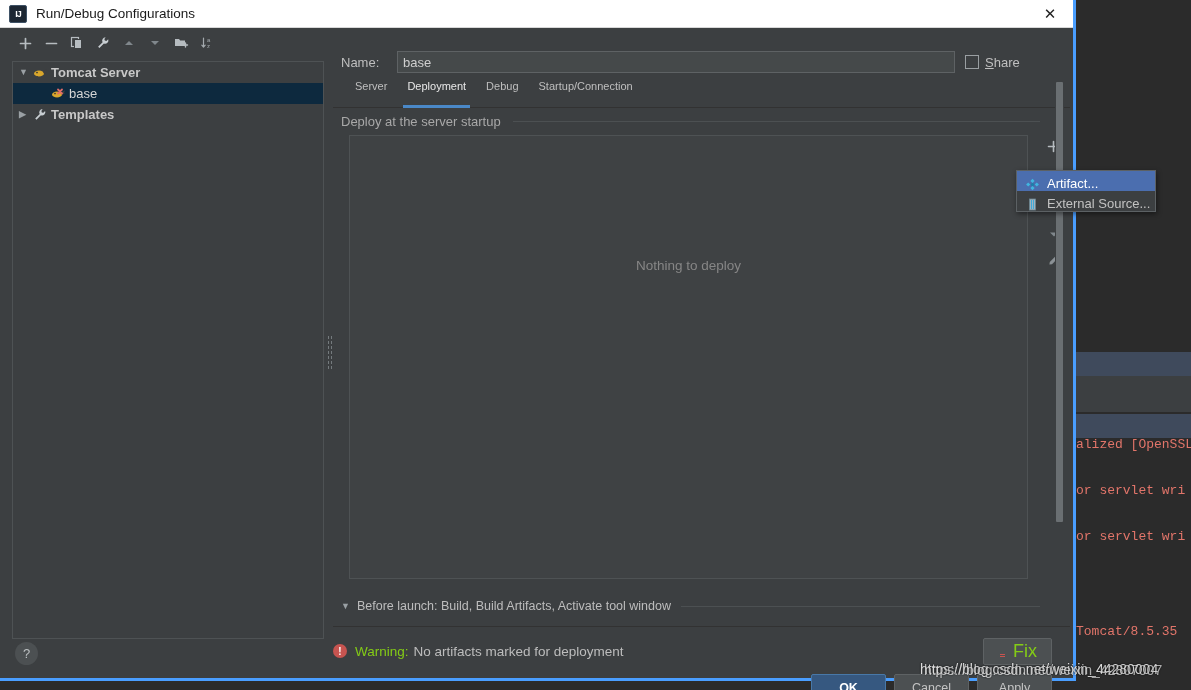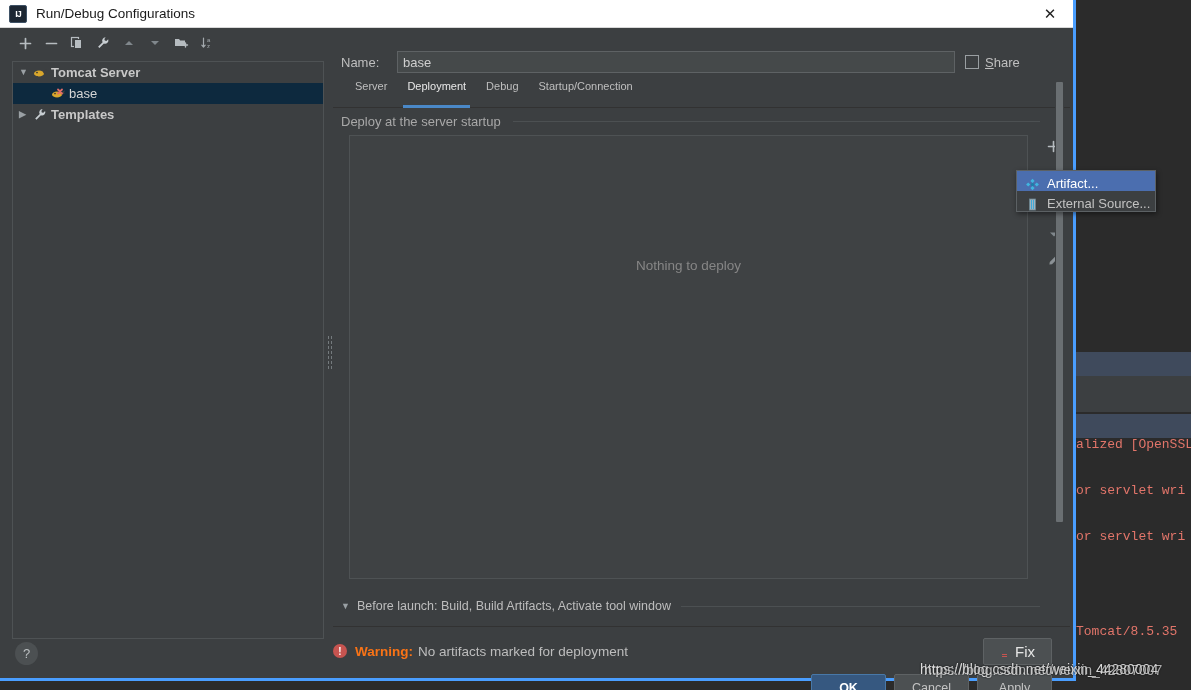--- a/index.html
+++ b/index.html
@@ -319,32 +319,32 @@
   #warn-icon {
     width: 14px; height: 14px;
     border-radius: 50%;
     background: #c75450;
     color: #fff;
     font-size: 10px; font-weight: bold;
     display: flex; align-items: center; justify-content: center;
     margin-right: 8px;
     flex: none;
   }
-  #warn-strong { font-size: 13.5px; color: #f97316; font-weight: bold; }
+  #warn-strong { font-size: 13.5px; color: #84cc16; font-weight: normal; }
   #warn-text { font-size: 13.5px; color: #bdbdbd; margin-left: 5px; }
   #fix-btn {
     margin-left: auto;
     width: 67px; height: 25px;
     background: #4c5052;
     border: 1px solid #5e6264;
     border-radius: 2px;
     display: flex; align-items: center; justify-content: center;
     gap: 6px;
-    font-size: 15px;
-    color: #e5e5e5;
+    font-size: 18px;
+    color: #84cc16;
   }
   .bulb {
     width: 9px; height: 11px;
     position: relative;
   }
   .bulb .b-top {
     width: 9px; height: 8px; border-radius: 50%; background: #c75450;
   }
   .bulb .b-bot {
     position: absolute; left: 2px; top: 8px;

